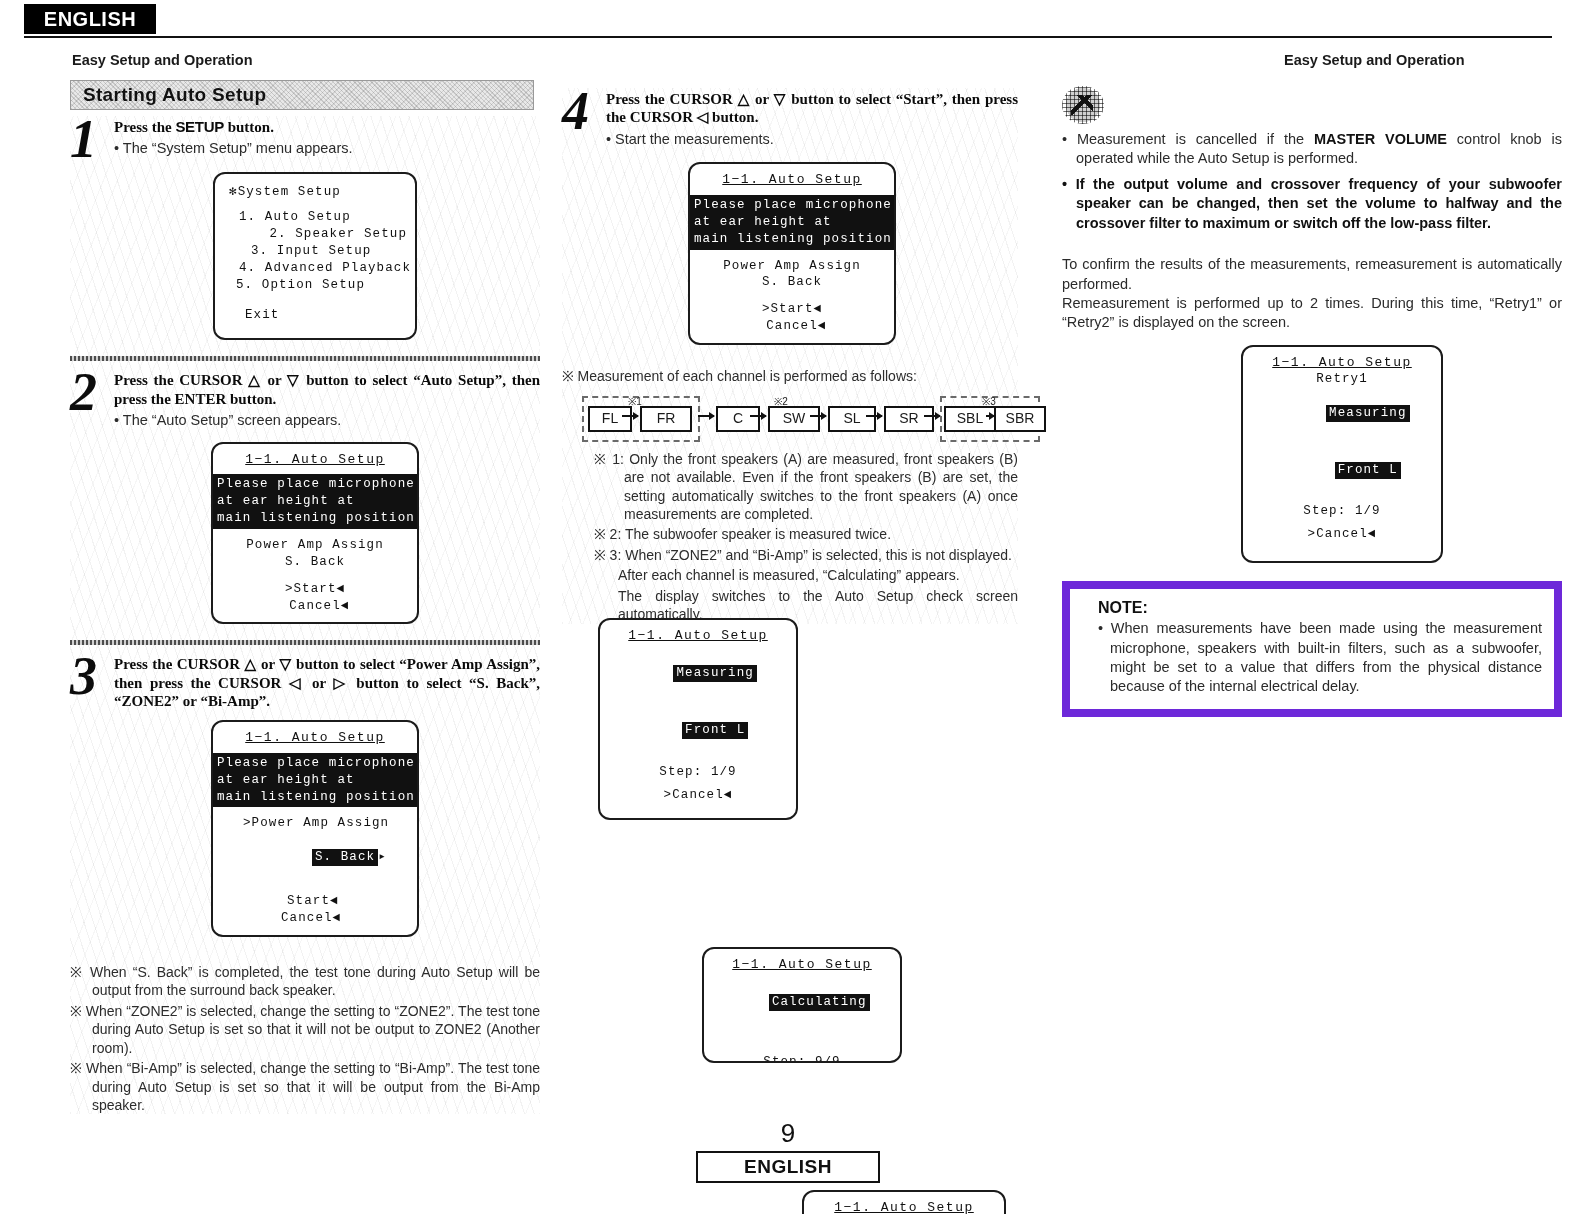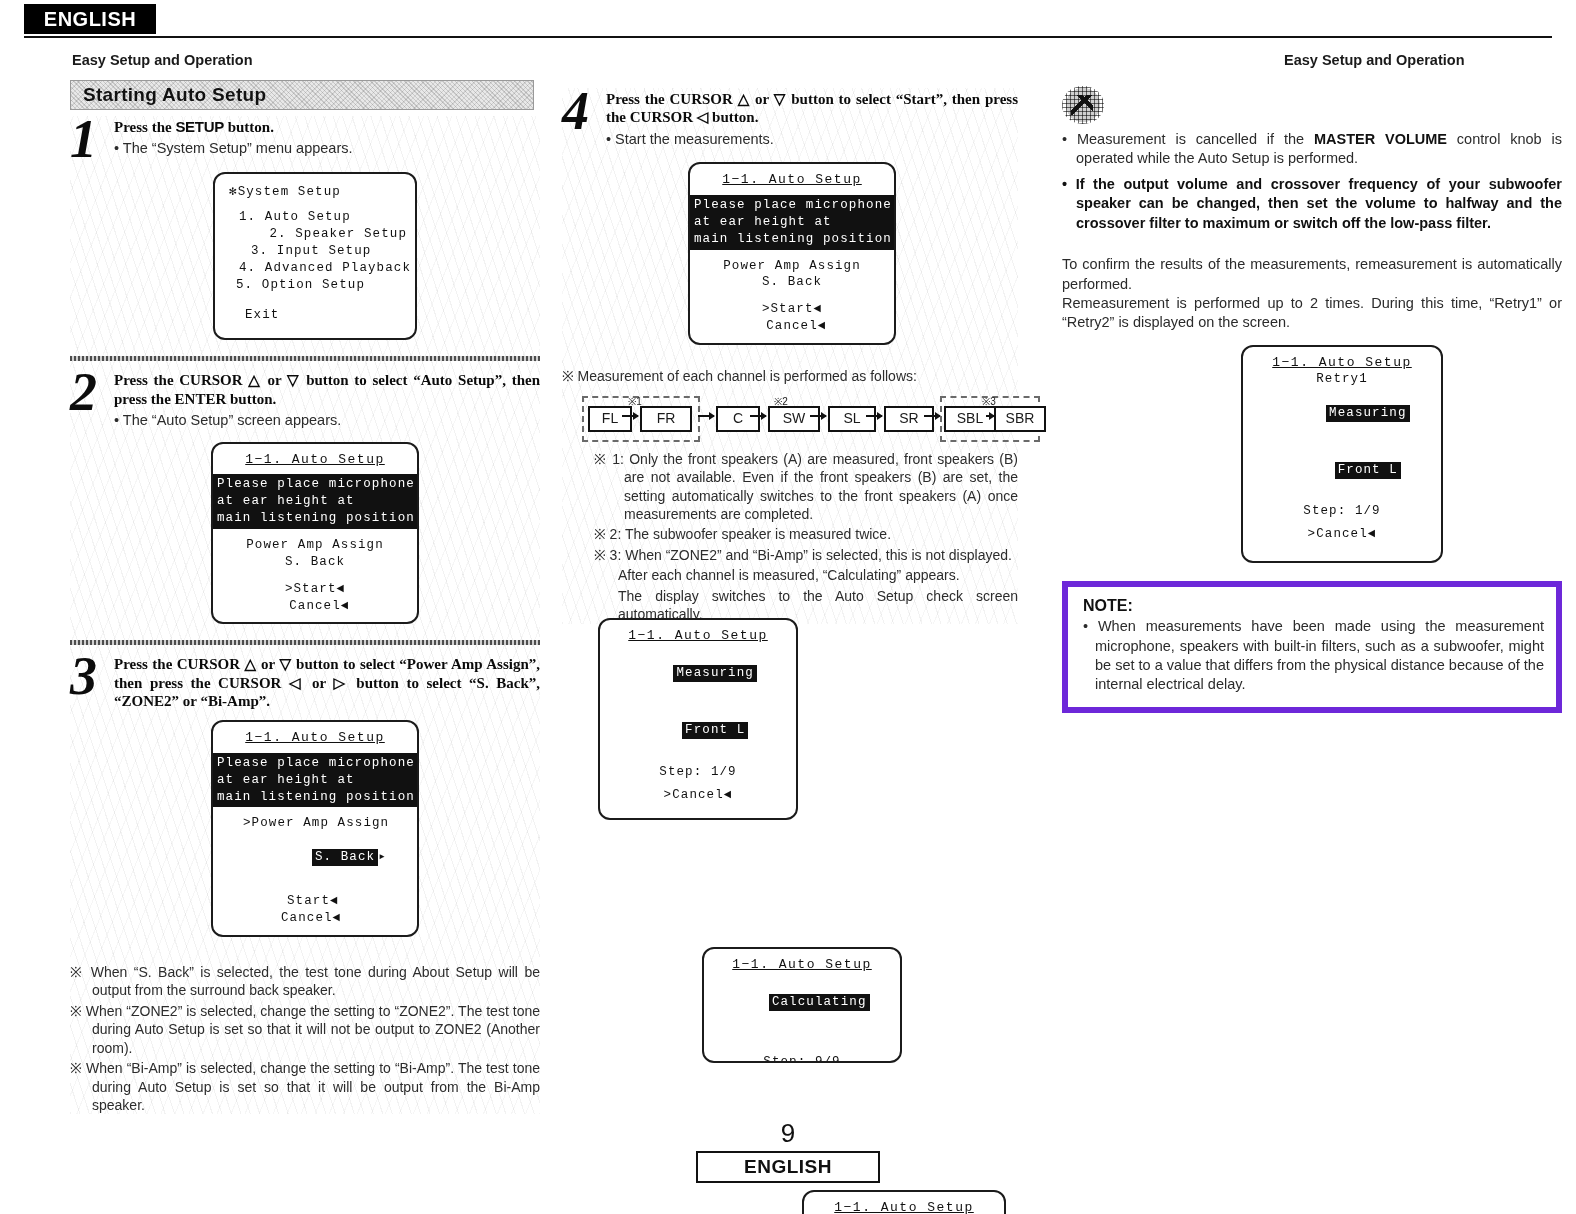--- a/index.html
+++ b/index.html
@@ -184,21 +184,21 @@
     font-size: 19px; font-weight: bold; color: #111;
     margin: 0 0 4px 0; display: flex; align-items: center; gap: 8px;
   }
   h3.sec .sq { width: 15px; height: 15px; background: #111; display: inline-block; }
   .body-p {
     font-size: 14.5px; line-height: 1.34; color: #2b2b2b;
     text-align: justify; margin: 0;
   }
 
   #note-box {
-    border: 6px solid #6d28d9; padding: 10px 12px 12px 15px; margin-top: 18px;
+    border: 8px solid #6d28d9; padding: 10px 12px 12px 28px; margin-top: 18px;
   }
   #note-box .nt-title { font-size: 16px; font-weight: bold; color: #111; }
 
   
   #footer { left: 0; top: 1118px; width: 1576px; text-align: center; }
   #page-num { font-size: 26px; color: #111; font-family: "Liberation Sans", sans-serif; }
   #footer-tab {
     display: inline-block; border: 2px solid #111;
     padding: 3px 46px; margin-top: 2px;
     font-size: 19px; font-weight: bold; letter-spacing: .5px; color: #111;
@@ -286,21 +286,21 @@
         <span class="inv-pill">S. Back</span><span>▸</span>
       </div>
       <div style="height:10px"></div>
       <div class="line" style="padding-left:74px;">Start◄</div>
       <div class="line" style="padding-left:68px;">Cancel◄</div>
     </div>
   </div>
 
   <div style="height:18px"></div>
 
-  <div class="fn">※ When “S. Back” is selected, the test tone during About Setup will be output from the surround back speaker.</div>
+  <div class="fn">※ When “S. Back” is completed, the test tone during Auto Setup will be output from the surround back speaker.</div>
   <div class="fn">※ When “ZONE2” is selected, change the setting to “ZONE2”. The test tone during Auto Setup is set so that it will not be output to ZONE2 (Another room).</div>
   <div class="fn">※ When “Bi-Amp” is selected, change the setting to “Bi-Amp”. The test tone during Auto Setup is set so that it will be output from the Bi-Amp speaker.</div>
 </div>
 
 <div class="col scan-noise" id="col2">
 
   <div class="step">
     <div class="step-num">4</div>
     <div class="step-body">
       <div class="step-title">Press the CURSOR △ or ▽ button to select “Start”, then press the CURSOR ◁ button.</div>

